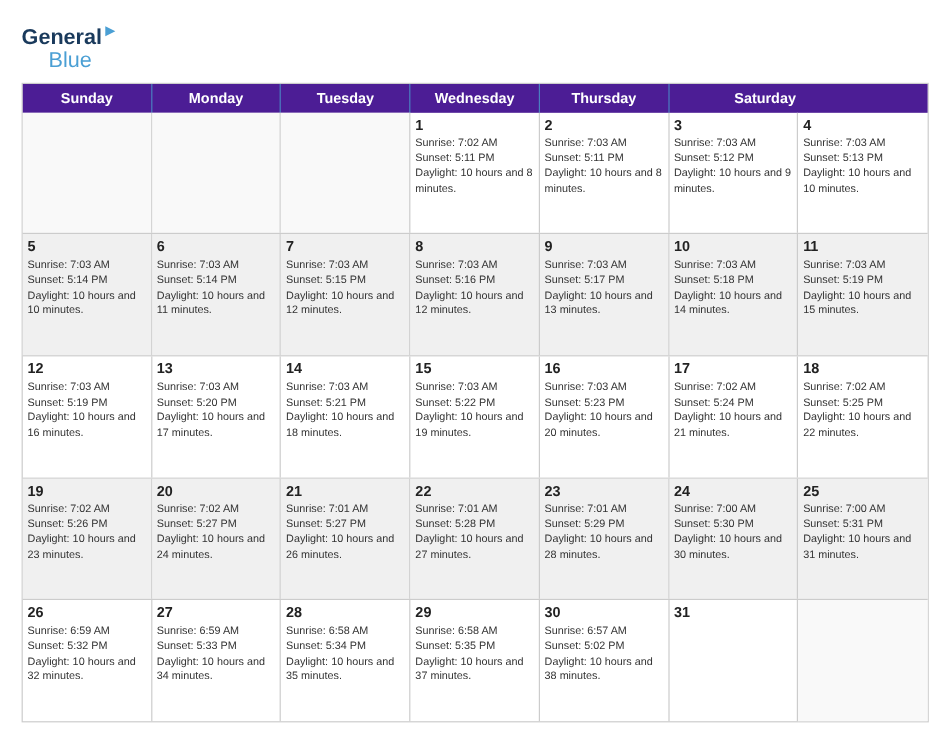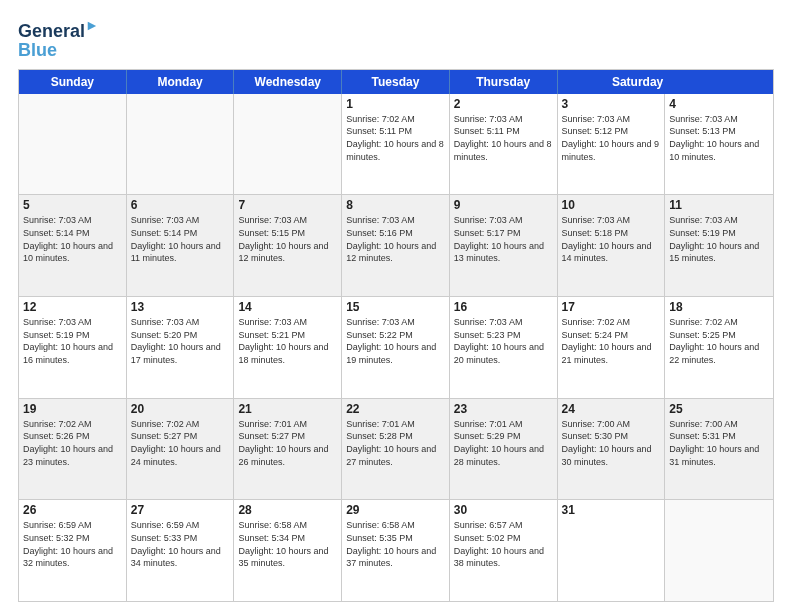--- a/index.html
+++ b/index.html
@@ -19,21 +19,21 @@
     }
     .header {
       display: flex;
       align-items: flex-start;
       justify-content: space-between;
       margin-bottom: 8px;
     }
     .logo {
       display: flex;
       flex-direction: column;
-      align-items: flex-start;
+      align-items: center;
     }
     .title-section {
       text-align: right;
     }
     .calendar-title {
       font-size: 32px;
       font-weight: bold;
       color: #1a1a1a;
     }
     .calendar-subtitle {
@@ -42,21 +42,21 @@
     }
     .calendar {
       flex: 1;
       display: flex;
       flex-direction: column;
       border: 1px solid #ccc;
     }
     .cal-header {
       display: grid;
       grid-template-columns: repeat(7, 1fr);
-      background: #1d4ed8;
+      background: #4c1d95;
     }
     .cal-header-cell {
       color: #fff;
       font-size: 12px;
       font-weight: bold;
       text-align: center;
       padding: 5px 2px;
       border-right: 1px solid #4a7fc0;
     }
     .cal-header-cell:last-child { border-right: none; text-align: right; }
@@ -100,34 +100,34 @@
 <body>
 
 <div class="page">
   <div class="header">
     <div class="logo">
       <div style="display:flex;align-items:center;">
         <div style="font-size:18px;font-weight:bold;color:#1a3a5c;line-height:1.1;">
           <span style="color:#1a3a5c;">General</span><span style="color:#4a9fd4;font-size:14px;vertical-align:super;">►</span>
         </div>
       </div>
-      <div style="font-size:18px;font-weight:bold;color:#4a9fd4;margin-top:-2px;">Blue</div>
+      <div style="font-size:18px;font-weight:normal;color:#4a9fd4;margin-top:-2px;">Blue</div>
     </div>
     <div class="title-section">
       <div class="calendar-title"></div>
       <div class="calendar-subtitle"></div>
     </div>
   </div>
 
   <div class="calendar">
     <div class="cal-header">
     <div class="cal-header-cell">Sunday</div>
         <div class="cal-header-cell">Monday</div>
+        <div class="cal-header-cell">Tuesday</div>
         <div class="cal-header-cell">Wednesday</div>
-        <div class="cal-header-cell">Tuesday</div>
         <div class="cal-header-cell">Thursday</div>
         <div class="cal-header-cell">Saturday</div>
       </div>
     <div class="cal-body">
     <div class="cal-row">
           <div class="cal-cell empty"></div>
           <div class="cal-cell empty"></div>
           <div class="cal-cell empty"></div>
           <div class="cal-cell">
             <span class="day-num">1</span>

